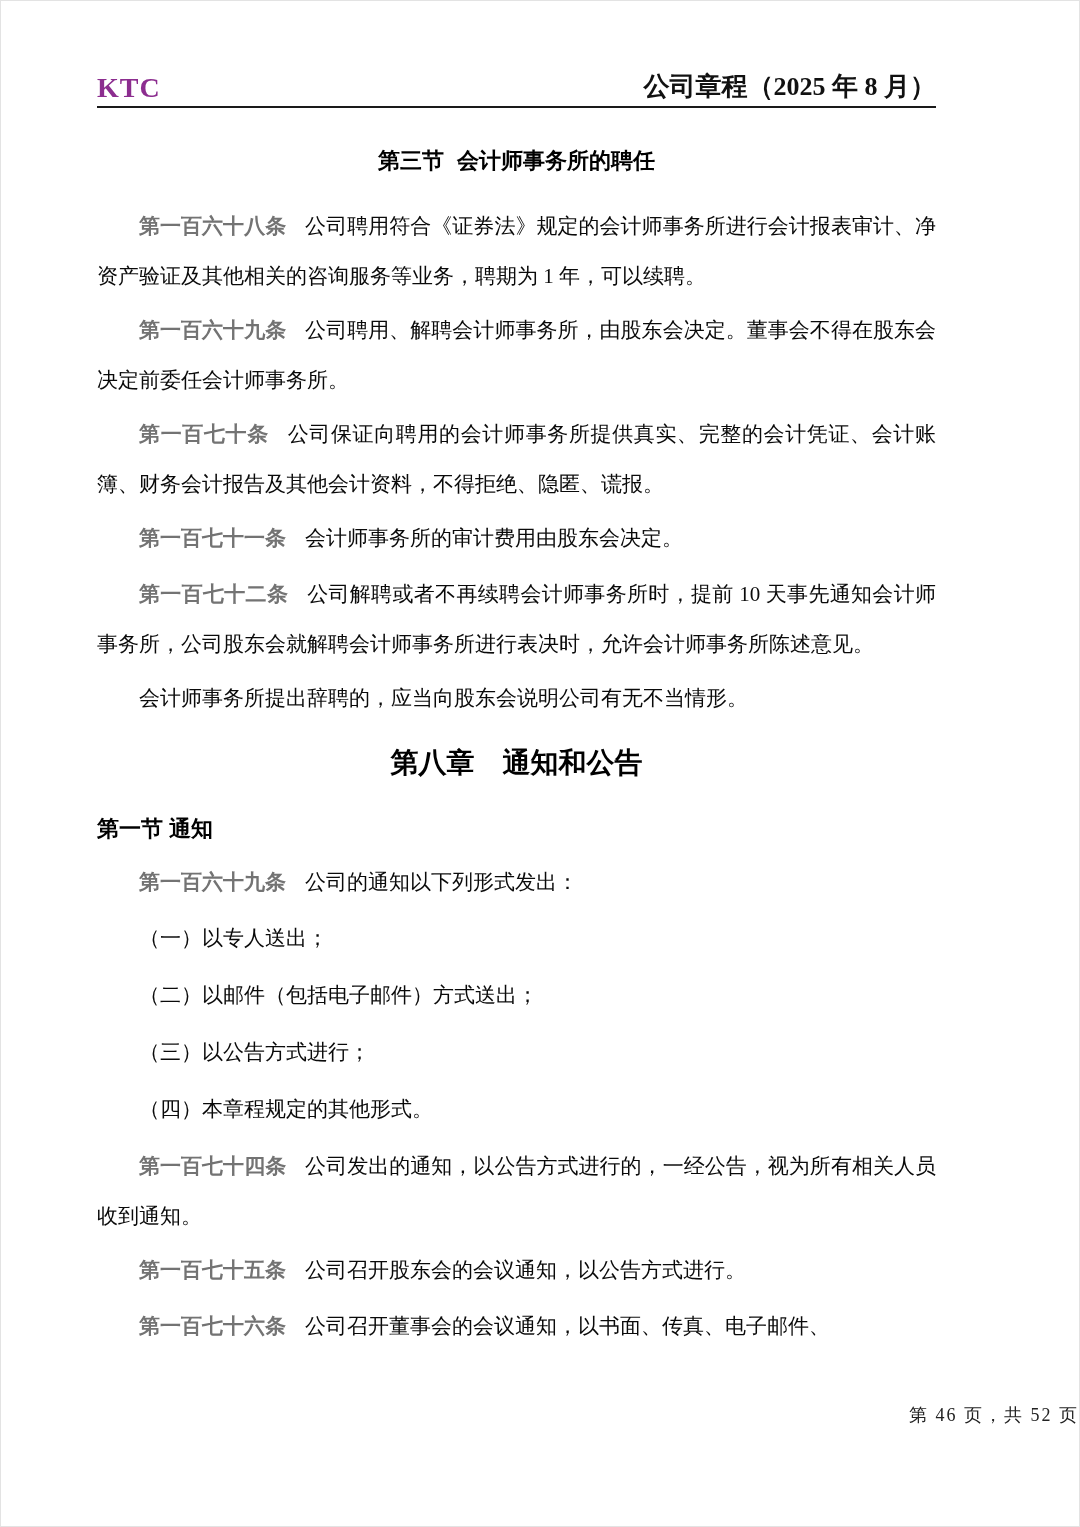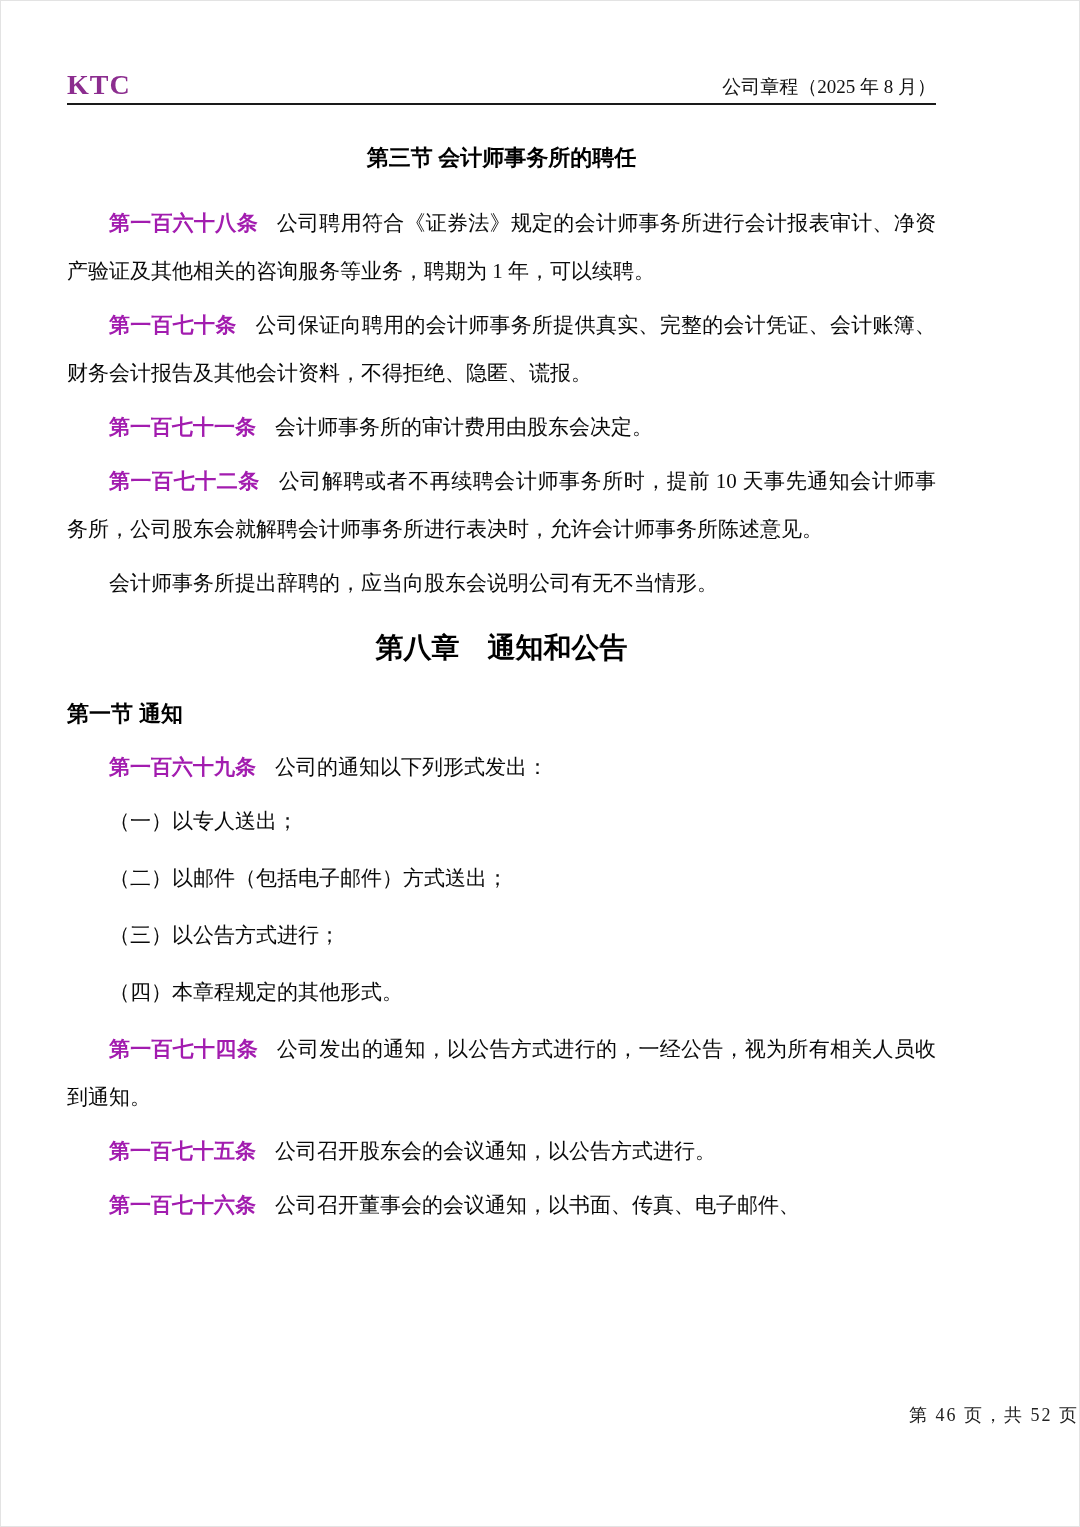--- a/index.html
+++ b/index.html
@@ -8,46 +8,47 @@
     height: 1527px;
     background: #ffffff;
     position: relative;
     overflow: hidden;
     box-sizing: border-box;
     border: 1px solid #e3e3e3;
     font-family: "Liberation Serif", "DejaVu Serif", serif;
     color: #111111;
   }
   .page {
-    padding: 70px 143px 0 66px;
+    padding: 70px 143px 0 96px;
   }
   
   .header {
     display: flex;
     justify-content: space-between;
     align-items: flex-end;
     border-bottom: 2px solid #1a1a1a;
     padding-bottom: 4px;
   }
   .logo {
     font-family: "Liberation Serif", "DejaVu Serif", serif;
     font-weight: 700;
     font-size: 28px;
     letter-spacing: 1px;
     color: #8C2D8F;
     line-height: 1;
   }
   .doc-title {
-    font-size: 19px;
+    font-size: 26px;
     color: #111111;
     line-height: 1.2;
+    font-weight: bold;
   }
   
   .section-title {
-    font-family: Liberation Serif, serif;
+    font-family: Liberation Mono, monospace;
     font-weight: 700;
     font-size: 22px;
     text-align: center;
     margin: 38px 0 26px 0;
     color: #000;
   }
   .chapter-title {
     font-family: "Liberation Sans", "DejaVu Sans", sans-serif;
     font-weight: 700;
     font-size: 28px;
@@ -68,24 +69,24 @@
     font-size: 21px;
     line-height: 48px;
     margin: 0 0 6px 0;
     text-align: justify;
     text-align-last: left;
     text-indent: 2em;
     color: #0a0a0a;
   }
   .para.list-item { margin-bottom: 9px; }
   .article-label {
-    font-family: Liberation Sans, sans-serif;
+    font-family: Liberation Mono, monospace;
     font-weight: 700;
     margin-right: 0.9em;
-    color: #a21caf;
+    color: #737373;
   }
   
   .footer {
     position: absolute;
     top: 1402px;
     left: 0;
     width: 100%;
     text-align: right;
     font-size: 18px;
     color: #222;
@@ -99,20 +100,21 @@
 
   <div class="header">
     <span class="logo">KTC</span>
     <span class="doc-title">公司章程（2025 年 8 月）</span>
   </div>
 
   <div class="section-title">第三节 会计师事务所的聘任</div>
 
   <p class="para"><span class="article-label">第一百六十八条</span><span>公司聘用符合《证券法》规定的会计师事务所进行会计报表审计、净资产验证及其他相关的咨询服务等业务，聘期为 1 年，可以续聘。</span></p>
 
+  <p class="para"><span class="article-label">第一百六十九条</span><span>公司聘用、解聘会计师事务所，由股东会决定。董事会不得在股东会决定前委任会计师事务所。</span></p>
 
   <p class="para"><span class="article-label">第一百七十条</span><span>公司保证向聘用的会计师事务所提供真实、完整的会计凭证、会计账簿、财务会计报告及其他会计资料，不得拒绝、隐匿、谎报。</span></p>
 
   <p class="para"><span class="article-label">第一百七十一条</span><span>会计师事务所的审计费用由股东会决定。</span></p>
 
   <p class="para"><span class="article-label">第一百七十二条</span><span>公司解聘或者不再续聘会计师事务所时，提前 10 天事先通知会计师事务所，公司股东会就解聘会计师事务所进行表决时，允许会计师事务所陈述意见。</span></p>
 
   <p class="para">会计师事务所提出辞聘的，应当向股东会说明公司有无不当情形。</p>
 
   <div class="chapter-title">第八章　通知和公告</div>

